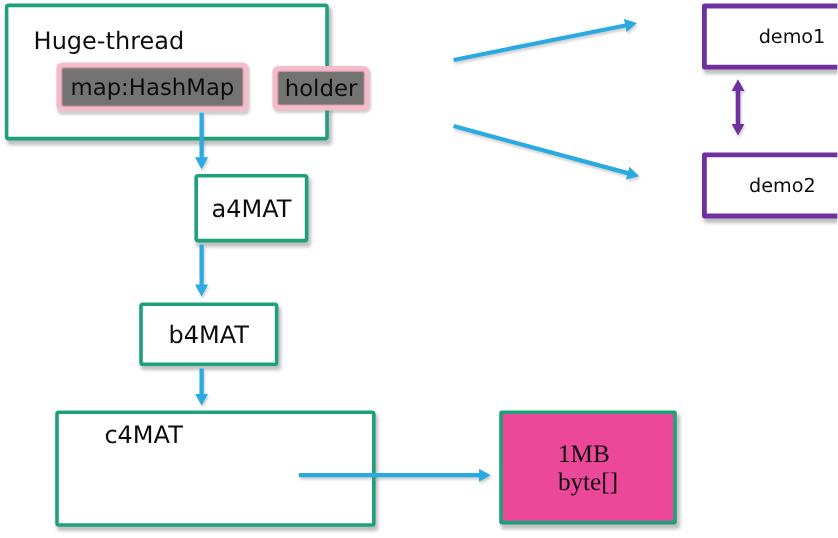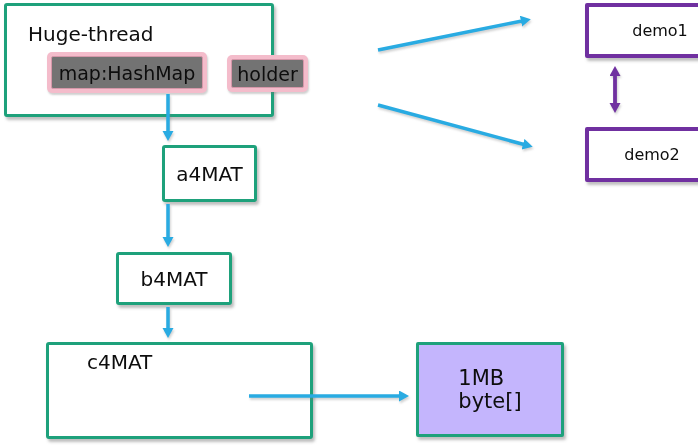--- a/index.html
+++ b/index.html
@@ -22,22 +22,23 @@
   
   .purple {
     border:4px solid #7030A0;
     border-radius:2px;
     box-shadow:2px 3px 3px rgba(110,110,110,0.45);
   }
   
   .yellow {
     border:3px solid #1EA17B;
     border-radius:2px;
-    background:#c4b5fd;
+    background:#ec4899;
     box-shadow:2px 3px 3px rgba(110,110,110,0.45);
+    font-family:Liberation Serif, serif;
   }
   
   .pink {
     position:absolute; box-sizing:border-box;
     background:#F4BCCB;
     border-radius:5px;
     padding:4px;
     box-shadow:1px 2px 2px rgba(120,120,120,0.35);
   }
   .pink .inner {

